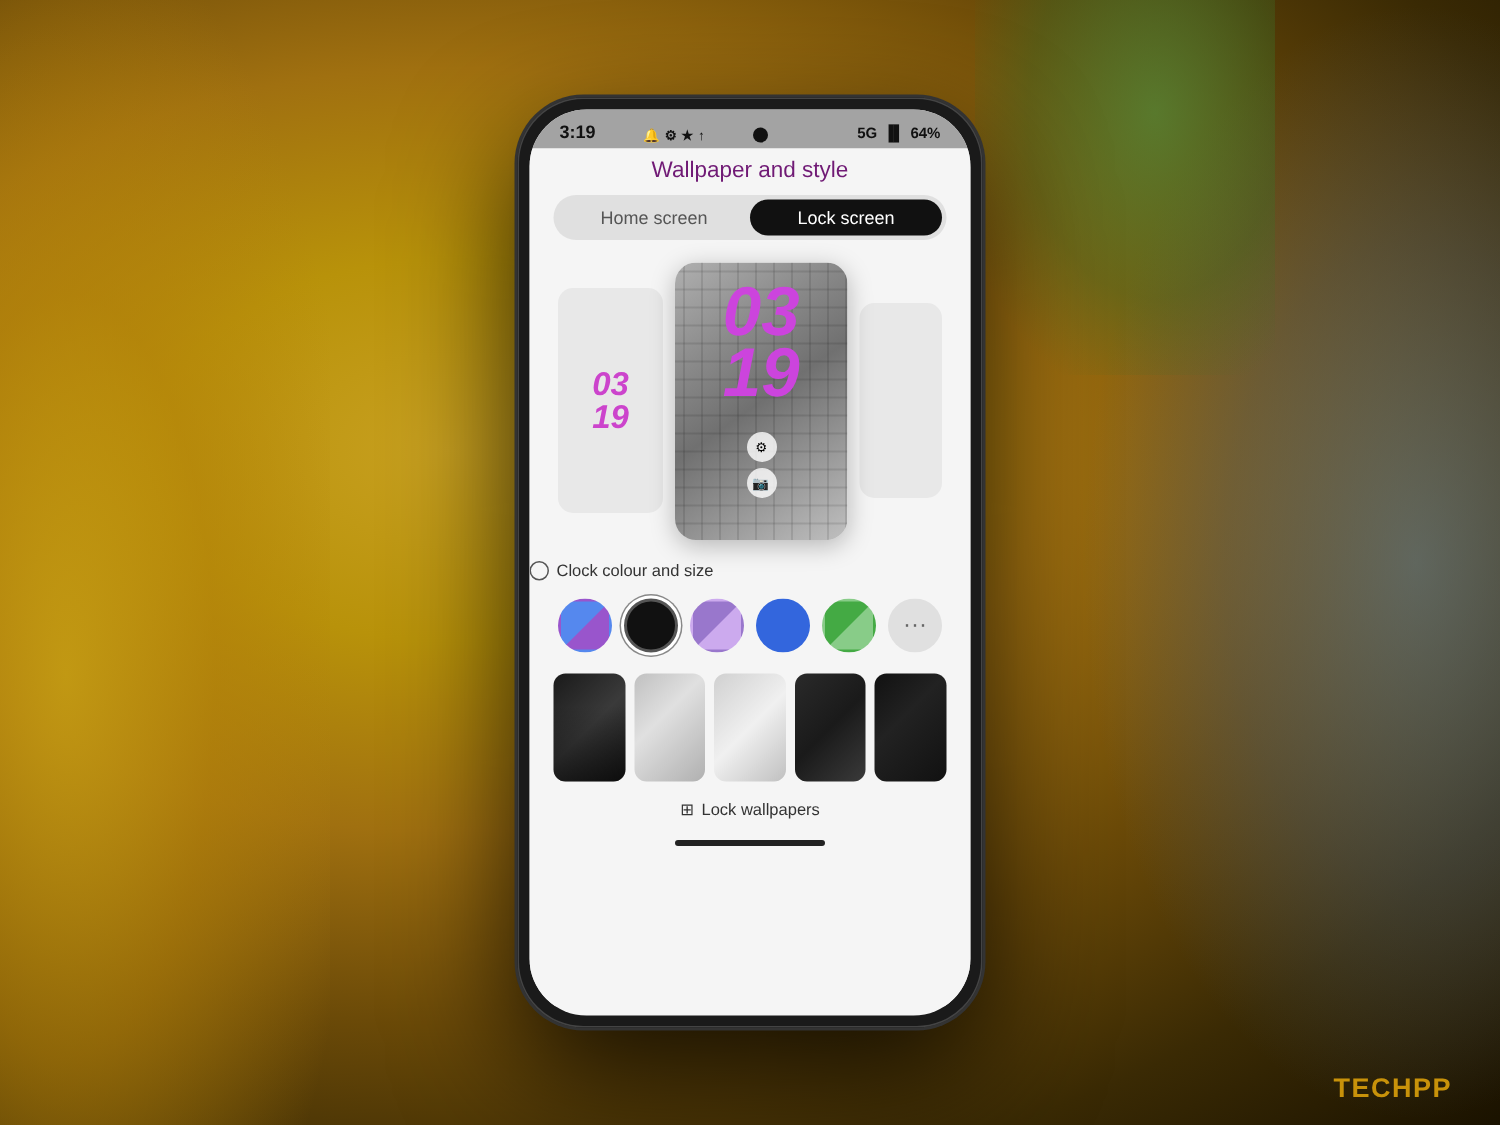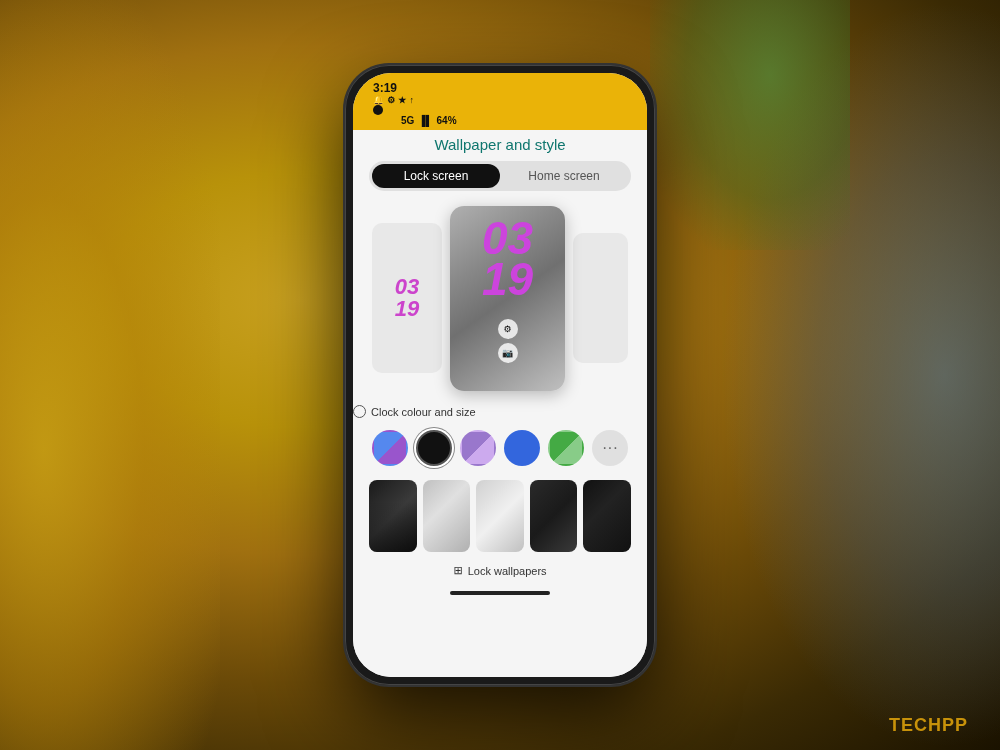--- a/index.html
+++ b/index.html
@@ -71,27 +71,26 @@
       position: absolute;
       top: 8px; left: 8px; right: 8px; bottom: 8px;
       background: #f5f5f5;
       border-radius: 38px;
       overflow: hidden;
     }
 
     
     .status-bar {
       display: flex;
-      align-items: flex-start;
+      align-items: flex-end;
       justify-content: space-between;
       padding: 8px 20px 4px;
-      background: #eab308;
+      background: #a3a3a3;
       font-size: 11px;
       font-weight: 600;
-      flex-direction: column;
     }
 
     .status-time {
       font-size: 12px;
       font-weight: 700;
       color: #111;
     }
 
     .status-icons {
       display: flex;
@@ -122,21 +121,21 @@
     .screen-content {
       background: #f5f5f5;
       height: calc(100% - 32px);
       overflow: hidden;
     }
 
     .page-title {
       text-align: center;
       font-size: 15px;
       font-weight: 500;
-      color: #0f766e;
+      color: #701a75;
       padding: 6px 0 8px;
     }
 
     
     .tabs-row {
       display: flex;
       justify-content: center;
       gap: 0;
       margin: 0 16px 10px;
       background: #e0e0e0;
@@ -397,22 +396,22 @@
         <span>▐▌</span>
         <span>64%</span>
       </div>
     </div>
 
     <div class="screen-content">
 
       <div class="page-title">Wallpaper and style</div>
 
       <div class="tabs-row">
+        <div class="tab tab-inactive">Home screen</div>
         <div class="tab tab-active">Lock screen</div>
-        <div class="tab tab-inactive">Home screen</div>
       </div>
 
       <div class="preview-area">
 
         <div class="preview-small">
           <div class="preview-small-time">03<br>19</div>
         </div>
 
         <div class="preview-main">
           <div class="preview-main-bg"></div>

